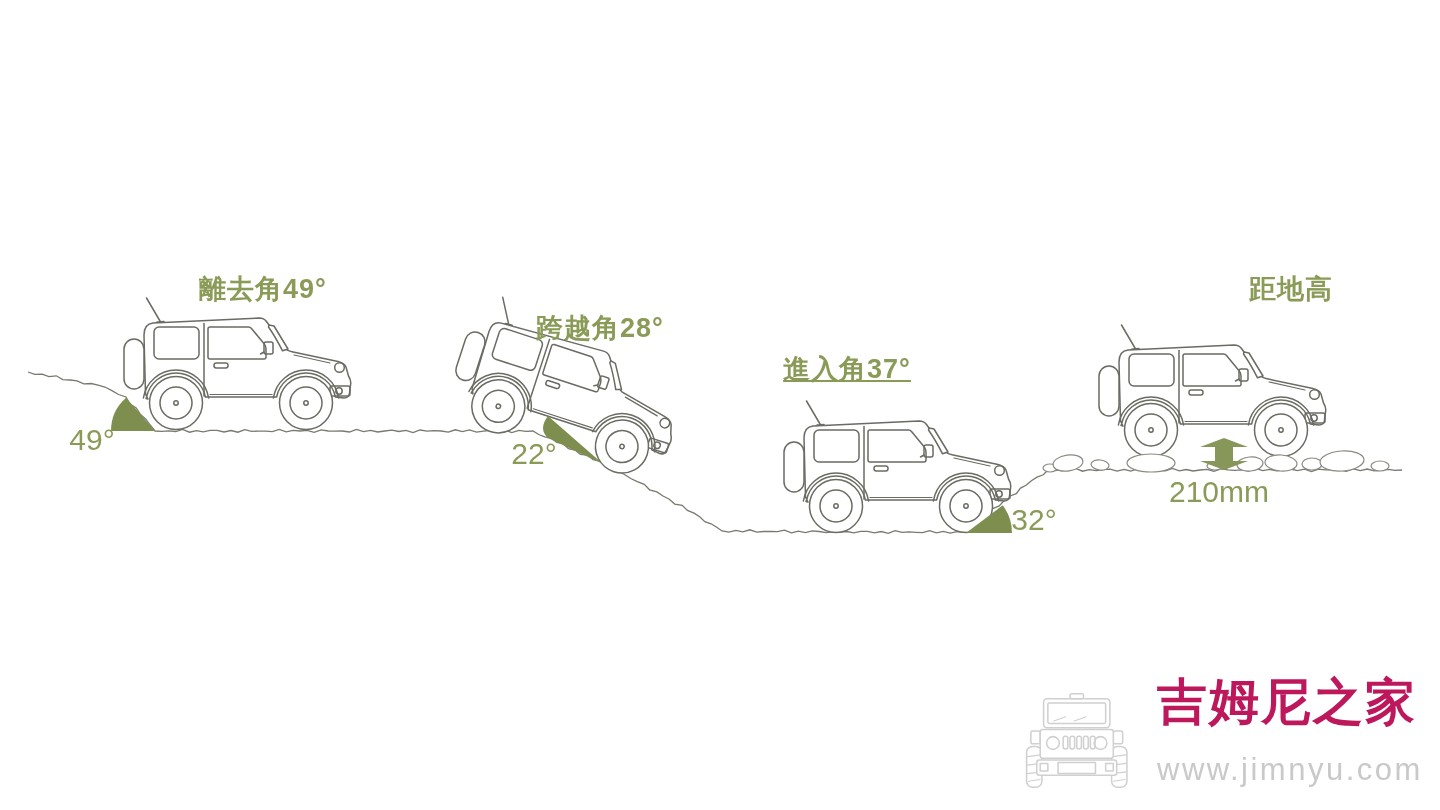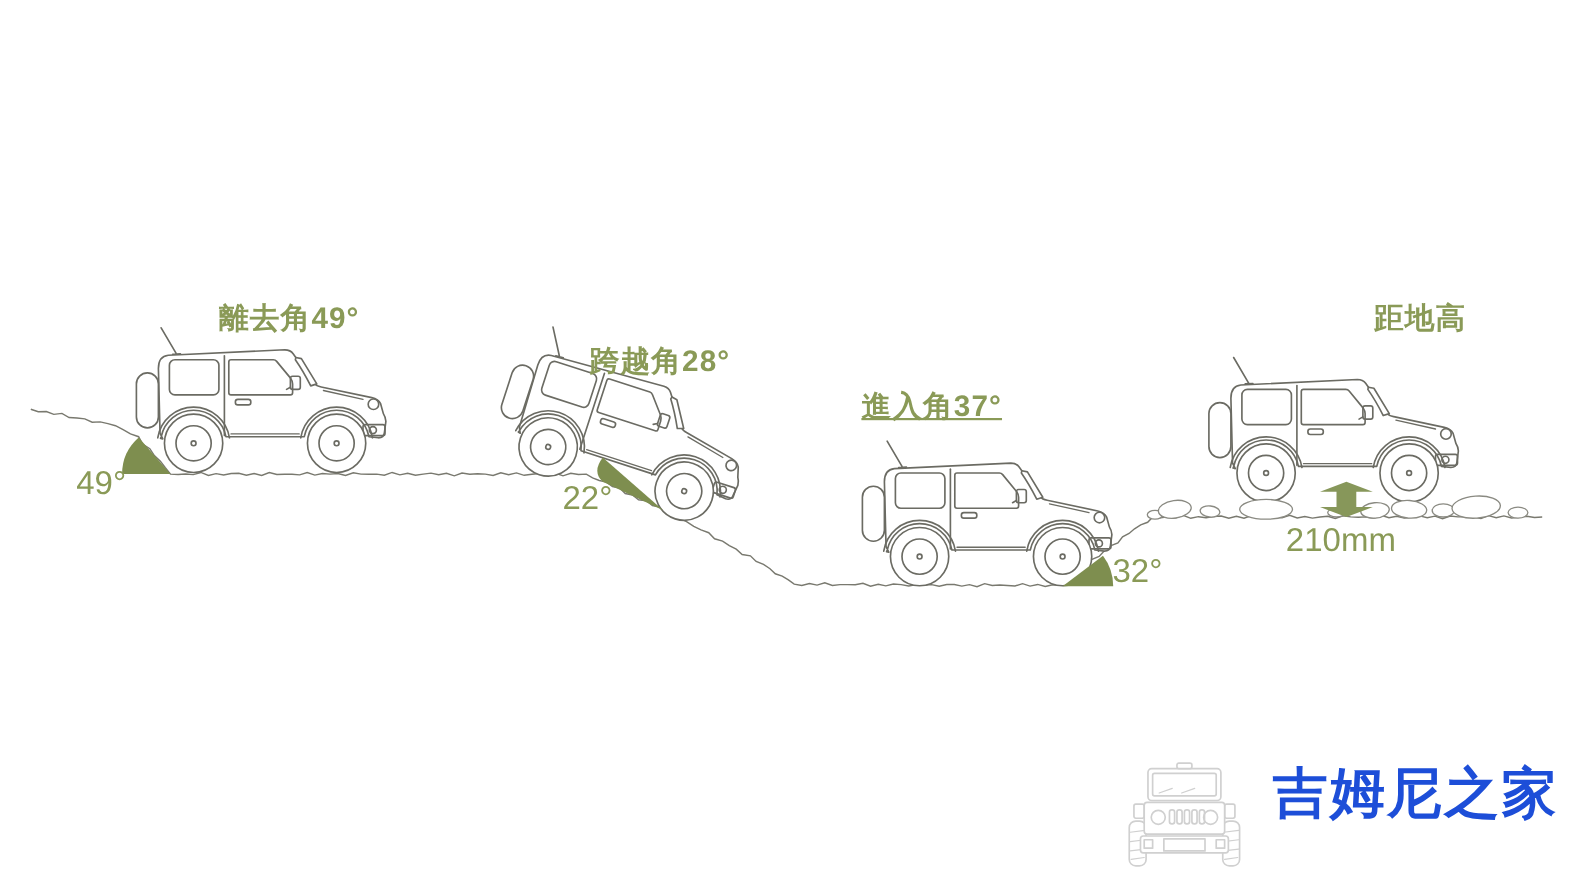--- a/index.html
+++ b/index.html
@@ -12,22 +12,22 @@
     position:absolute;transform:translateX(-50%);
     color:var(--accent,#8a9a57);
     font-size:27px;font-weight:700;letter-spacing:1px;white-space:nowrap;
   }
   .angle-label{
     position:absolute;transform:translateX(-50%);
     color:var(--accent,#8a9a57);
     font-size:30px;font-weight:500;white-space:nowrap;
   }
   .wm-brand{
-    position:absolute;left:1157px;top:688px;
-    color:#1d4ed8;font-family:"Liberation Serif","DejaVu Serif",serif;
+    position:absolute;left:1157px;top:669px;
+    color:#be185d;font-family:"Liberation Serif","DejaVu Serif",serif;
     font-size:50px;font-weight:700;letter-spacing:2px;white-space:nowrap;
   }
   .wm-url{
     position:absolute;left:1157px;top:752px;
     color:#c9c9c9;font-size:31px;font-weight:400;letter-spacing:2.5px;white-space:nowrap;
   }
 </style>
 </head>
 <body>
 
@@ -131,13 +131,14 @@
   <div class="heading" style="left:600px;top:273px;margin-top:37px;">跨越角28°</div>
   <div class="heading" style="left:847px;top:351px;text-decoration:underline;">進入角37°</div>
   <div class="heading" style="left:1243px;top:271px;margin-left:48px;">距地高</div>
 
   <div class="angle-label" style="left:92px;top:399px;margin-top:24px;">49°</div>
   <div class="angle-label" style="left:534px;top:437px;">22°</div>
   <div class="angle-label" style="left:1034px;top:503px;">32°</div>
   <div class="angle-label" style="left:1219px;top:475px;">210mm</div>
 
   <div class="wm-brand">吉姆尼之家</div>
+  <div class="wm-url">www.jimnyu.com</div>
 </div>
 
 </body></html>

